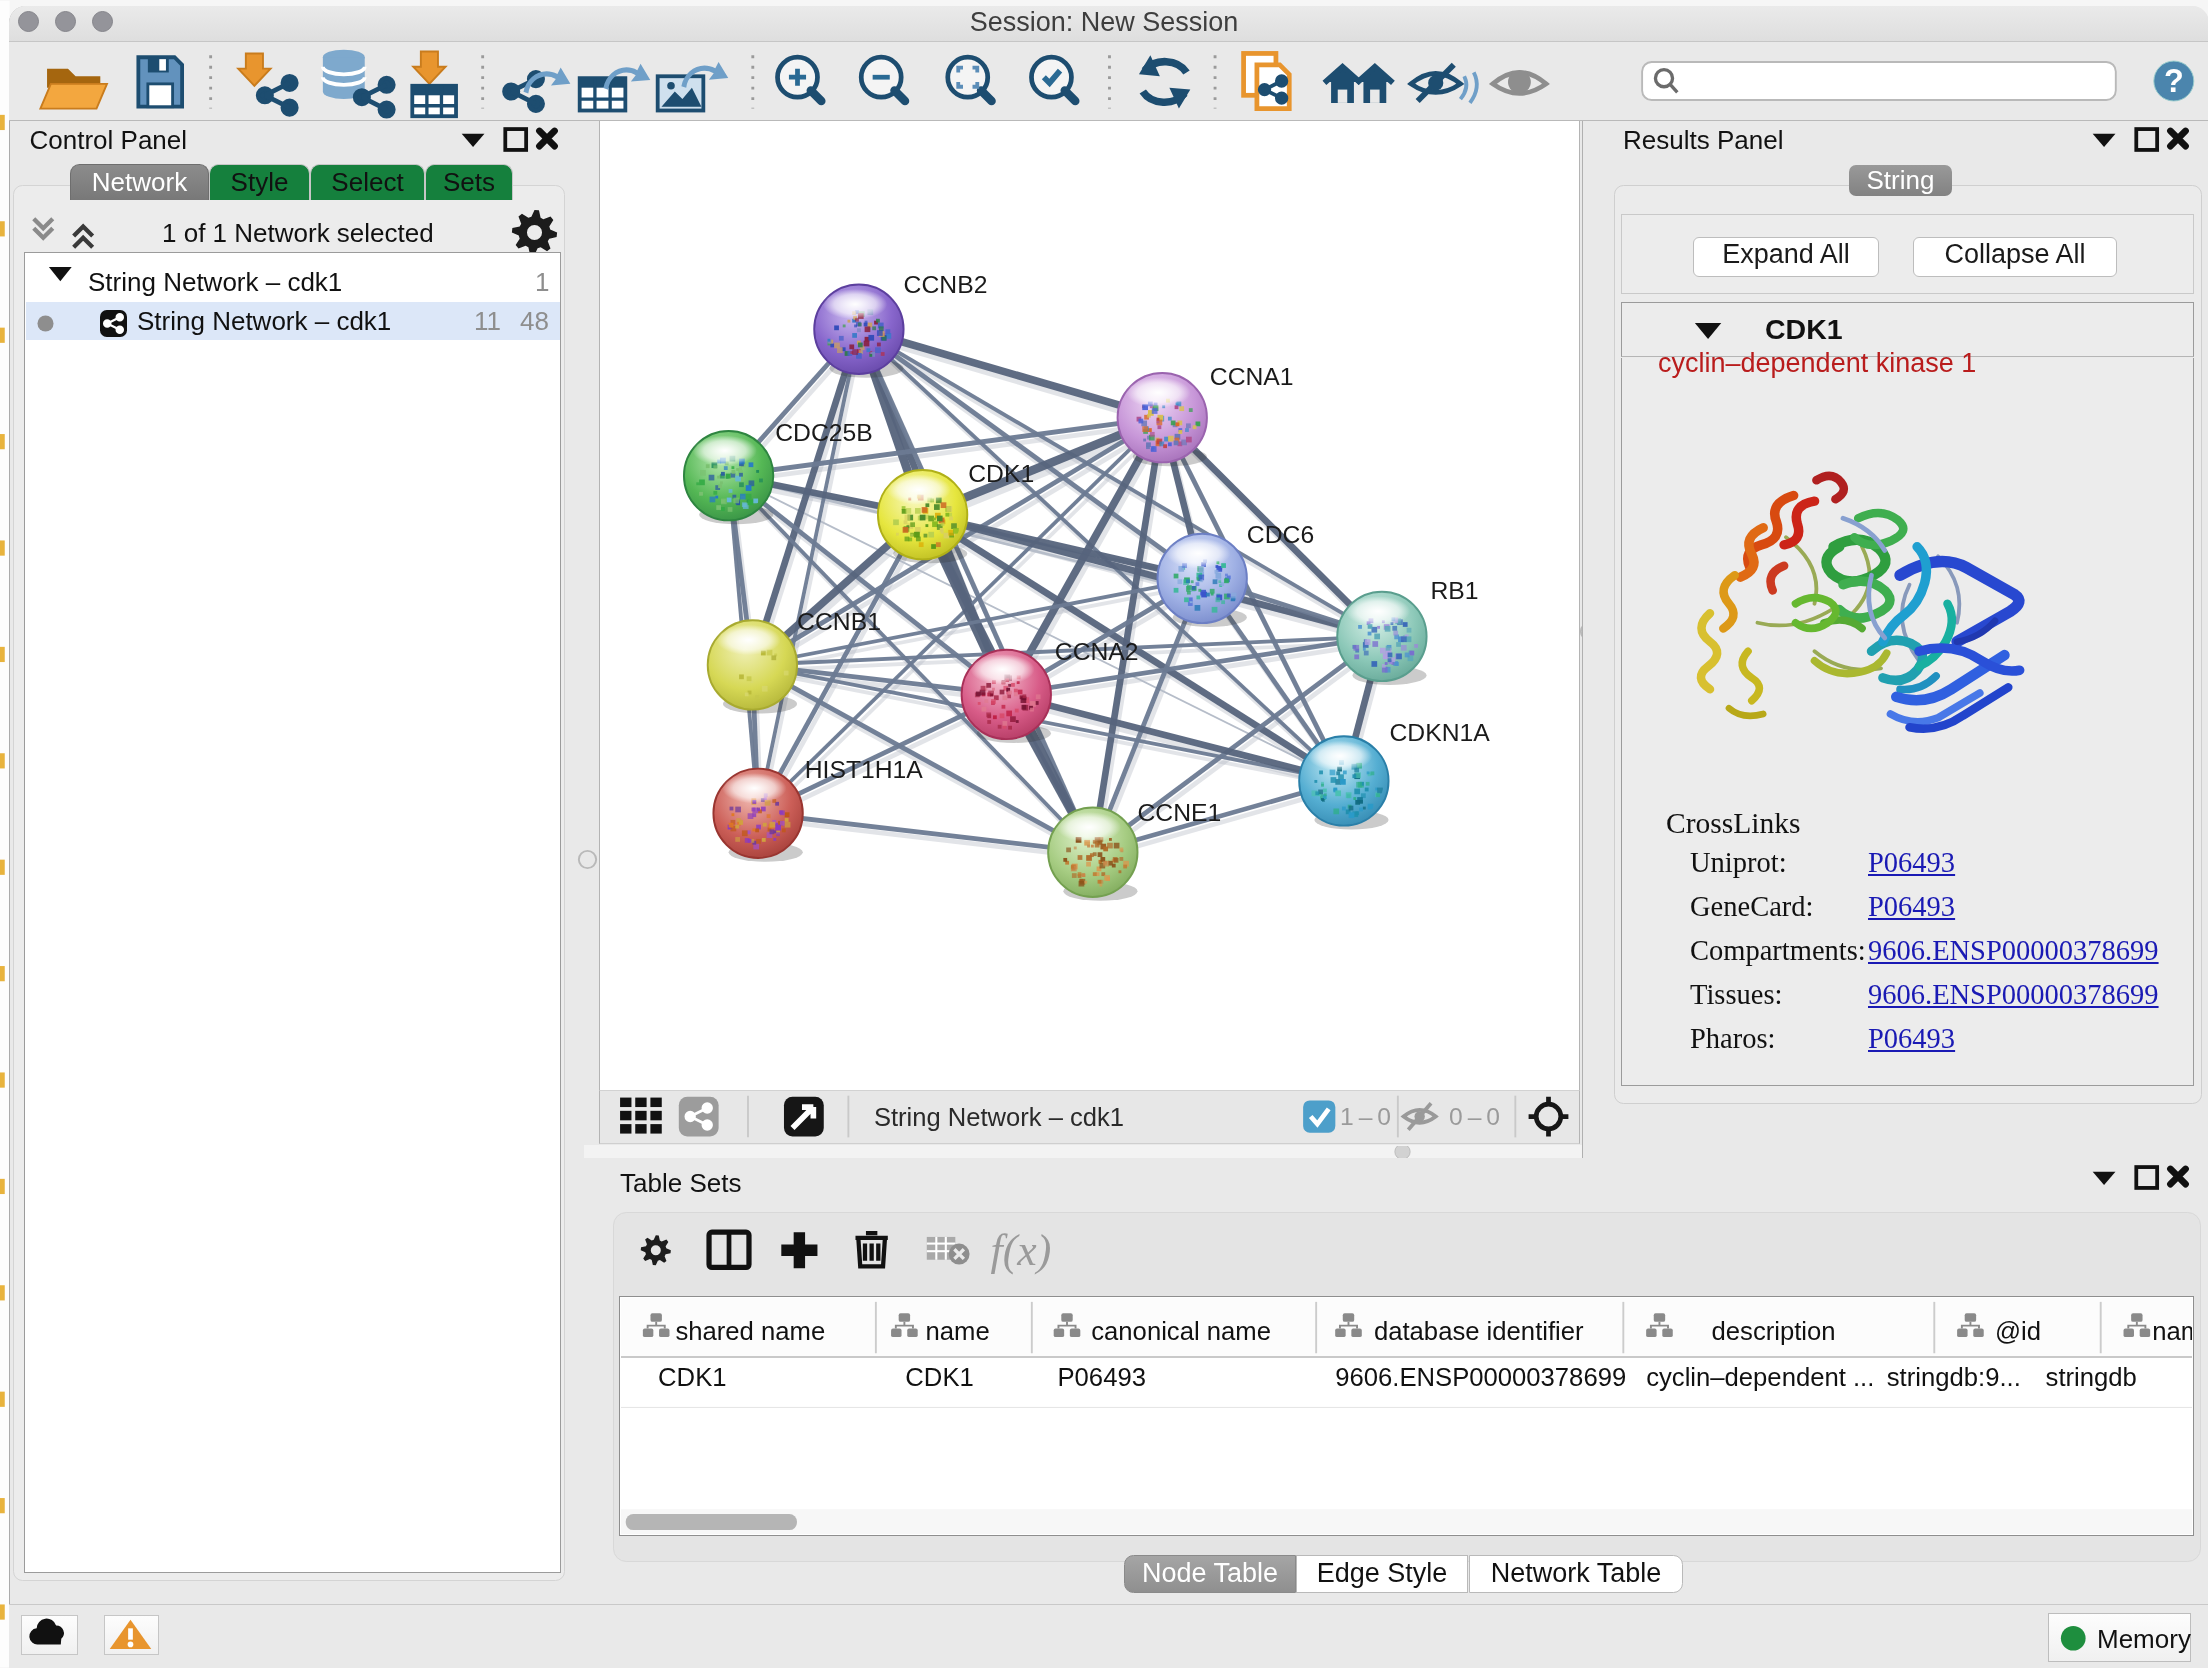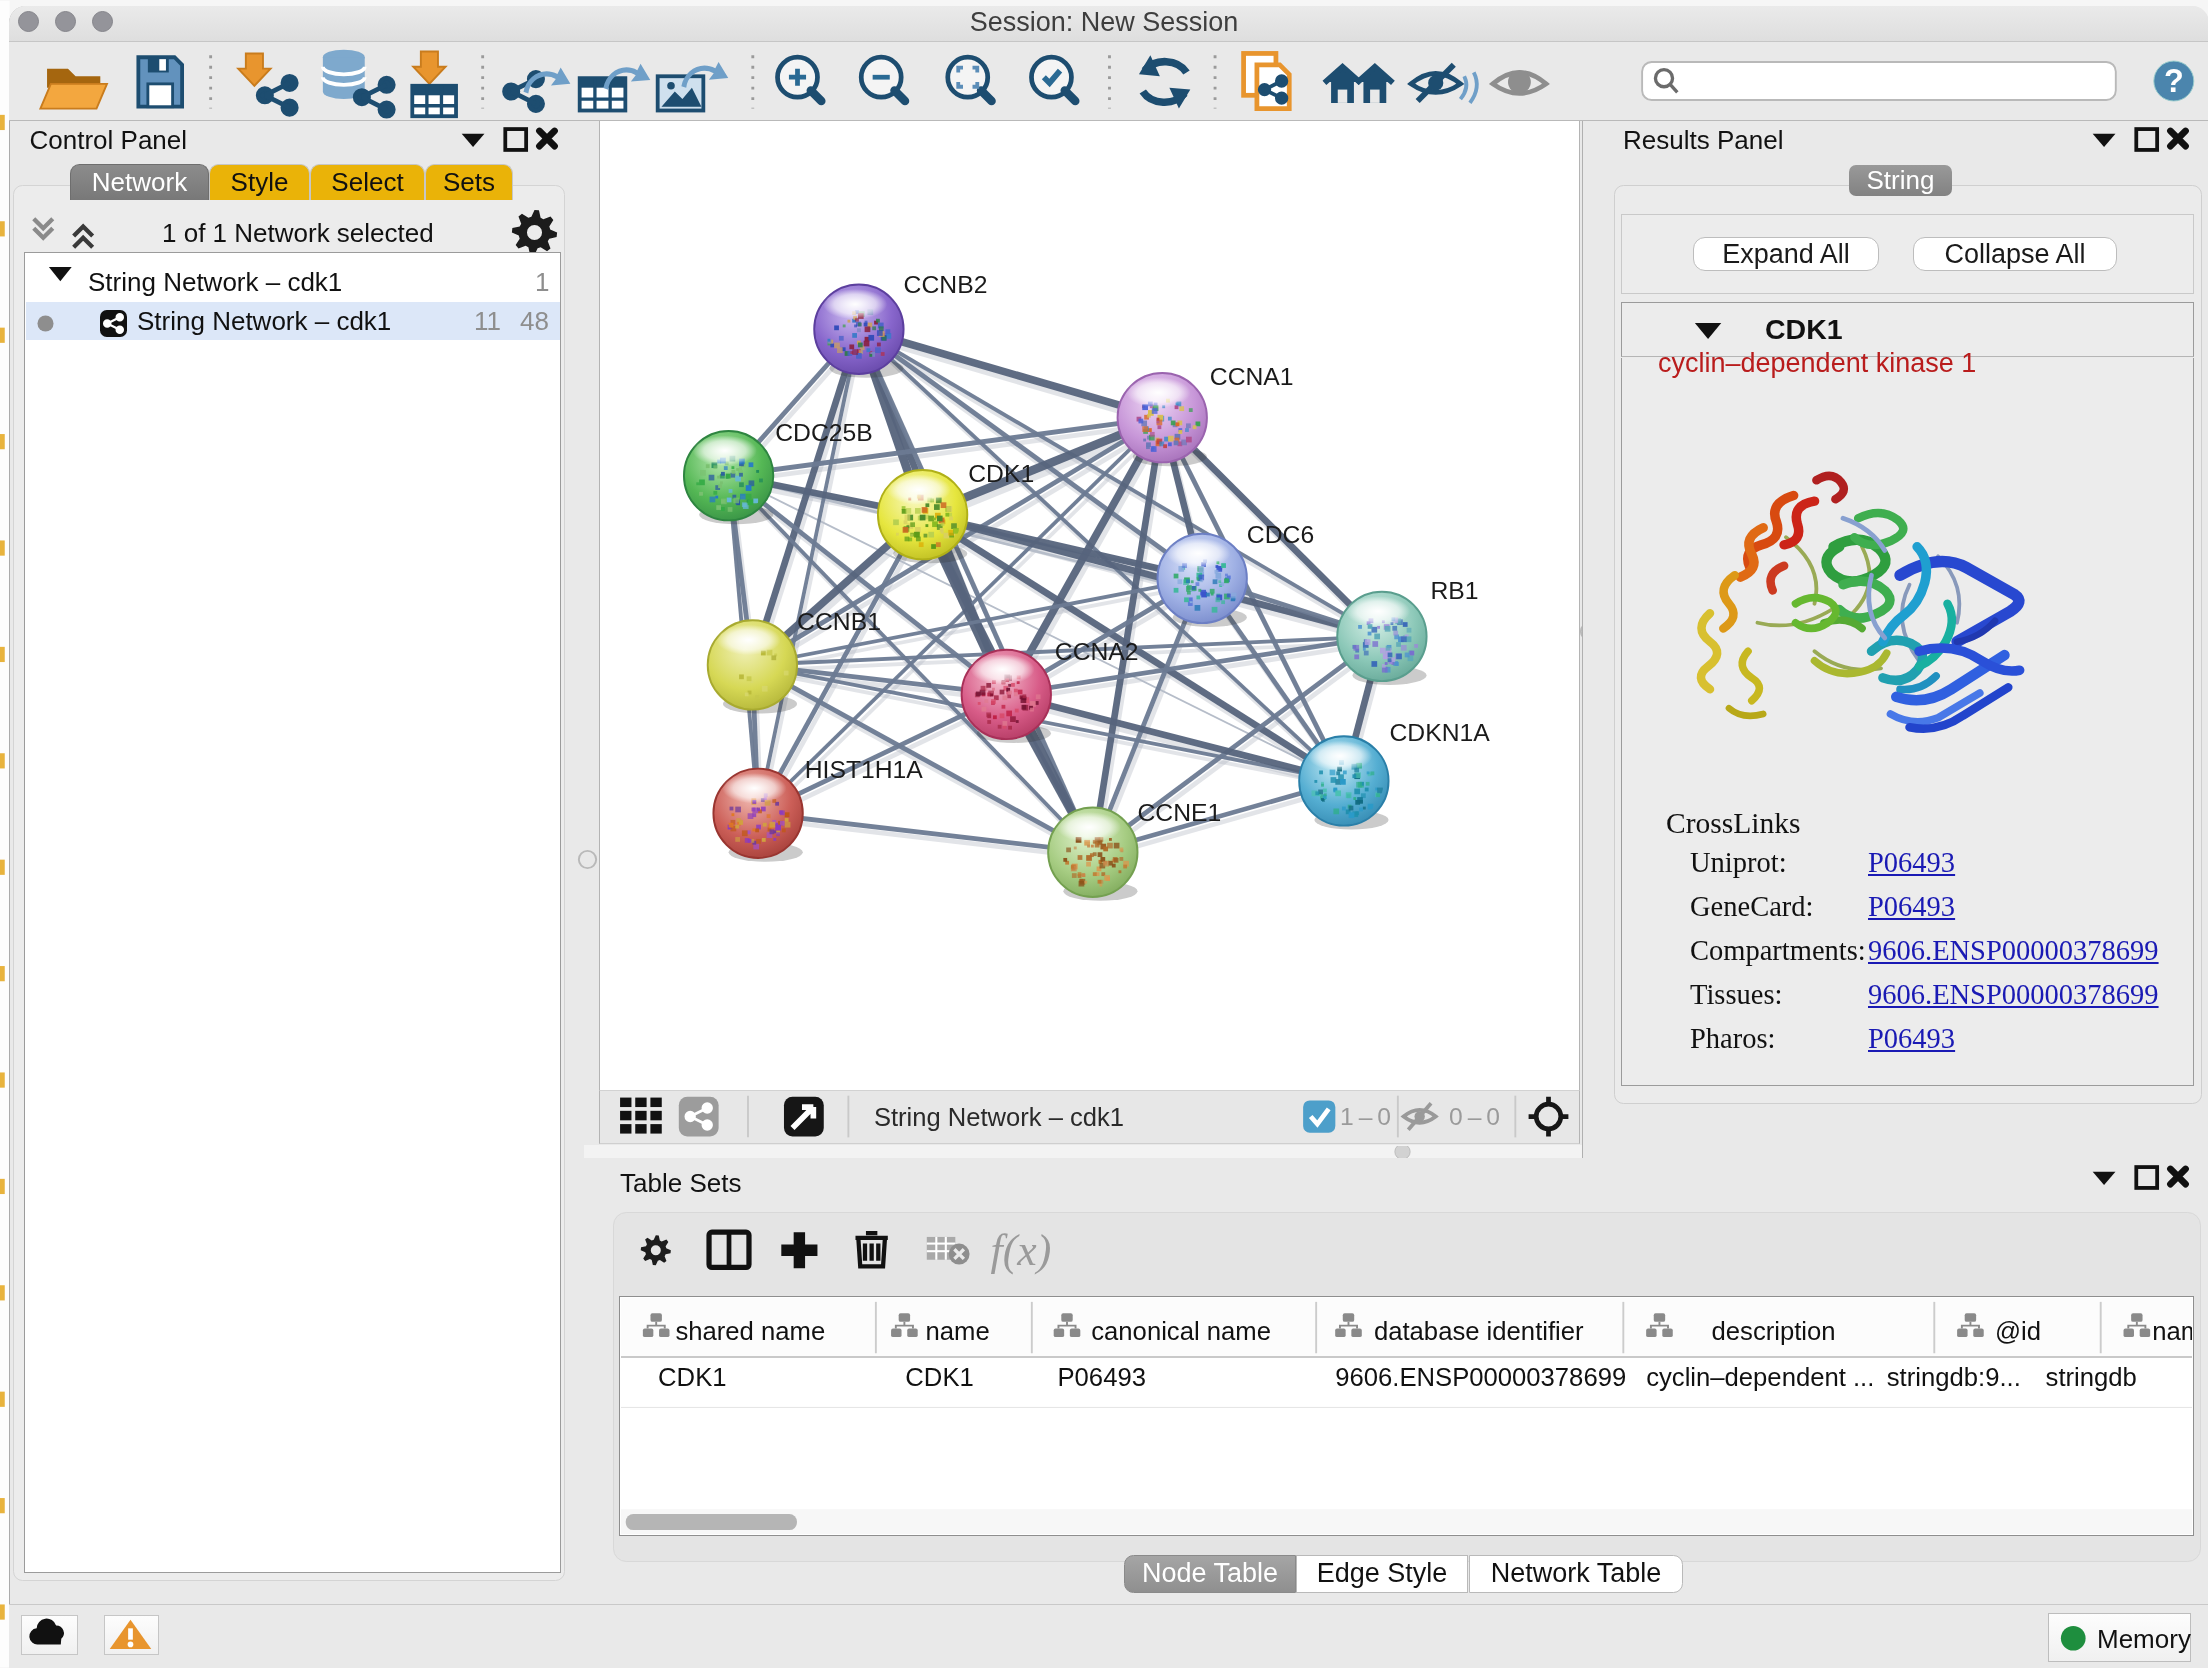--- a/index.html
+++ b/index.html
@@ -1,22 +1,22 @@
 <!DOCTYPE html>
 <html style="font-size:15px"><head><meta charset="utf-8"><style>
 *{margin:0;padding:0;box-sizing:border-box}
 html,body{width:2208px;height:1668px;overflow:hidden;font-family:"Liberation Sans",sans-serif;background:#fbfbfb}
 .abs{position:absolute}
 .t27{font-size:26px;color:#111}
 .gray{color:#8e8e8e}
 text{font-family:"Liberation Sans",sans-serif}
 .serif{font-family:"Liberation Serif",serif}
 .link{color:#1a1ab4;text-decoration:underline}
-.tab{position:absolute;z-index:3;top:164px;height:36px;background:#eab308;border:1.9px solid #c6c6c6;border-bottom:none;border-radius:9.5px 9.5px 0 0;text-align:center;font-size:26px;color:#111;line-height:34px}
-.btn{position:absolute;height:34px;background:#fff;border:1.9px solid #bdbdbd;border-radius:12px;font-size:27px;text-align:center;color:#1a1a1a;line-height:33px}
+.tab{position:absolute;z-index:3;top:164px;height:36px;background:#15803d;border:1.9px solid #c6c6c6;border-bottom:none;border-radius:9.5px 9.5px 0 0;text-align:center;font-size:26px;color:#111;line-height:34px}
+.btn{position:absolute;height:40px;background:#fff;border:1.9px solid #bdbdbd;border-radius:6px;font-size:27px;text-align:center;color:#1a1a1a;line-height:33px}
 .seg{position:absolute;top:1555px;height:38px;background:#fff;border:1.9px solid #b9b9b9;text-align:center;font-size:27px;color:#111;line-height:35px}
 .sbtn{position:absolute;background:linear-gradient(#fdfdfd,#f0f0f0);border:1.9px solid #c6c6c6}
 </style></head><body>
 <div class="abs" style="left:0;top:0;width:2208px;height:1668px;background:#f6f6f6"></div>
 <svg class="abs" style="left:0;top:0" width="9.5" height="1668" viewBox="0 0 10 1754">
   <rect x="0" y="0" width="10" height="1754" fill="#fdfdfd"></rect>
   <g fill="#e8b33d">
       <rect x="0" y="120" width="5" height="16"></rect>
       <rect x="0" y="232" width="5" height="16"></rect>
       <rect x="0" y="344" width="5" height="16"></rect>

